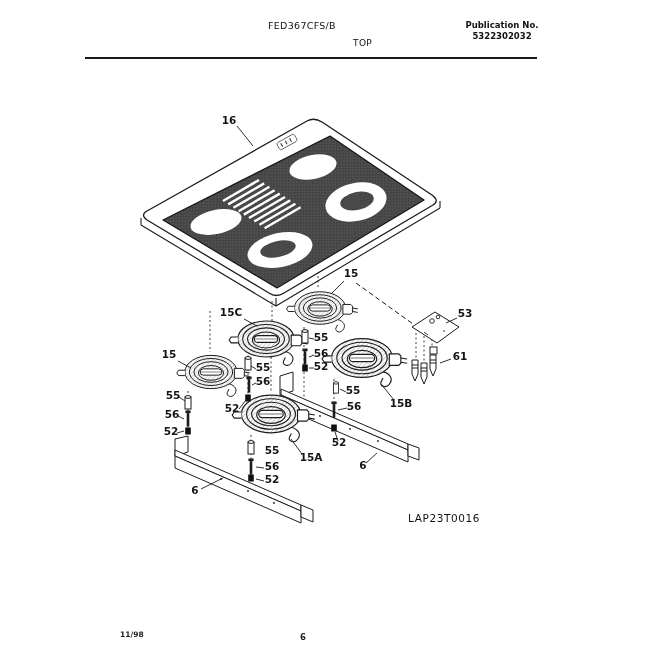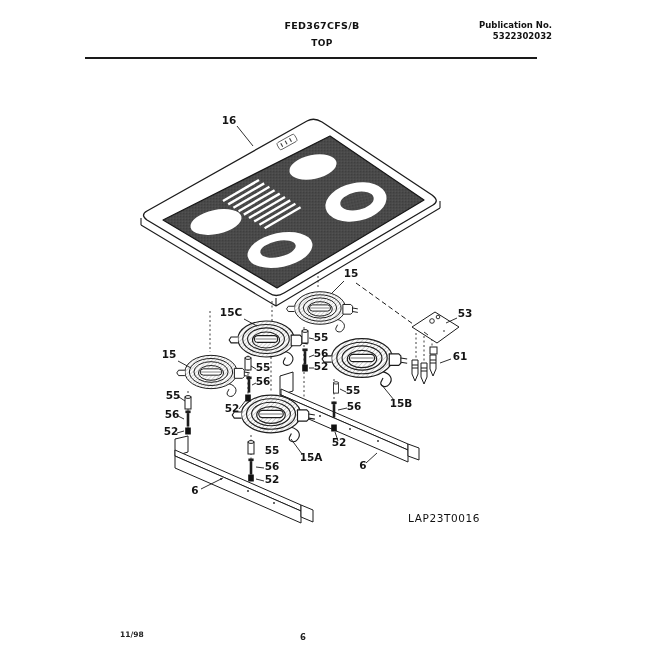--- a/index.html
+++ b/index.html
@@ -1,21 +1,21 @@
 <!DOCTYPE html>
 <html><head>
 <meta charset="utf-8">
 <style>
   html,body{margin:0;padding:0;background:#e8e8e8;}
   .page{position:relative;width:650px;height:650px;background:#ffffff;overflow:hidden;
         font-family:"DejaVu Sans",sans-serif;color:#111;}
   .abs{position:absolute;}
-  .hdr-model{left:252px;top:20px;width:140px;text-align:center;font-size:9.5px;font-weight:700;letter-spacing:.3px;}
-  .hdr-model .view{margin-top:7px;font-size:9px;}
-  .hdr-pub{left:452px;top:20px;width:100px;text-align:right;font-size:8.5px;font-weight:700;line-height:11px;}
+  .hdr-model{left:232px;top:20px;width:140px;text-align:center;font-size:9.5px;font-weight:400;letter-spacing:.3px;}
+  .hdr-model .view{margin-top:7px;font-size:9px;text-align:right;}
+  .hdr-pub{left:452px;top:20px;width:100px;text-align:center;font-size:8.5px;font-weight:700;line-height:11px;}
   .hdr-rule{left:85px;top:57px;width:452px;height:2px;background:#1a1a1a;}
   .drawing-code{left:408px;top:512px;font-size:10.5px;font-weight:400;letter-spacing:.6px;}
   .ft-date{left:77px;top:630px;font-size:7.5px;font-weight:700;color:#222;margin-left:43px;}
   .ft-page{left:300px;top:632px;font-size:8.5px;font-weight:700;color:#222;}
   svg text{font-family:"DejaVu Sans",sans-serif;font-size:10.5px;font-weight:700;fill:#141414;text-anchor:middle;}
 </style>
 </head>
 <body>
 
 <div class="page">

